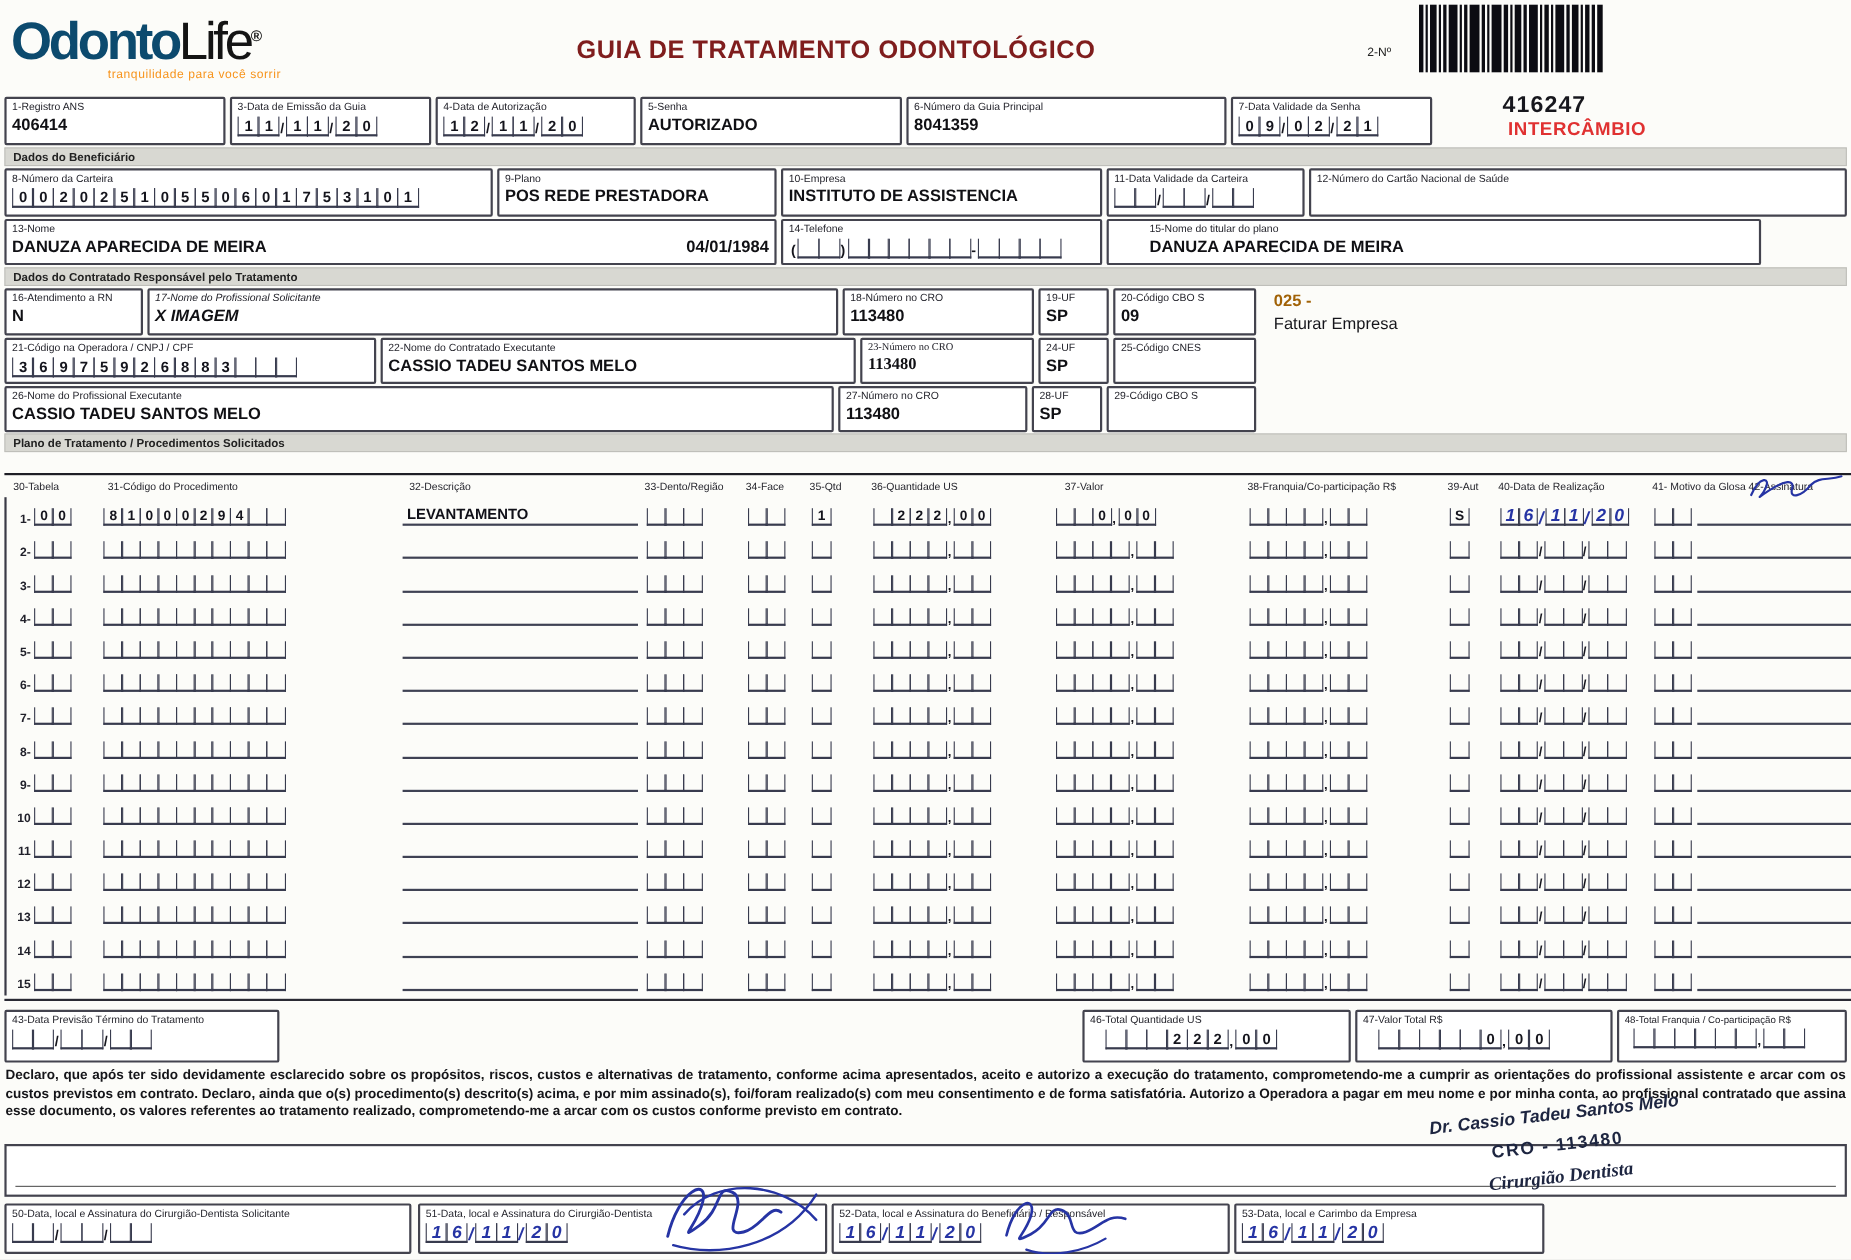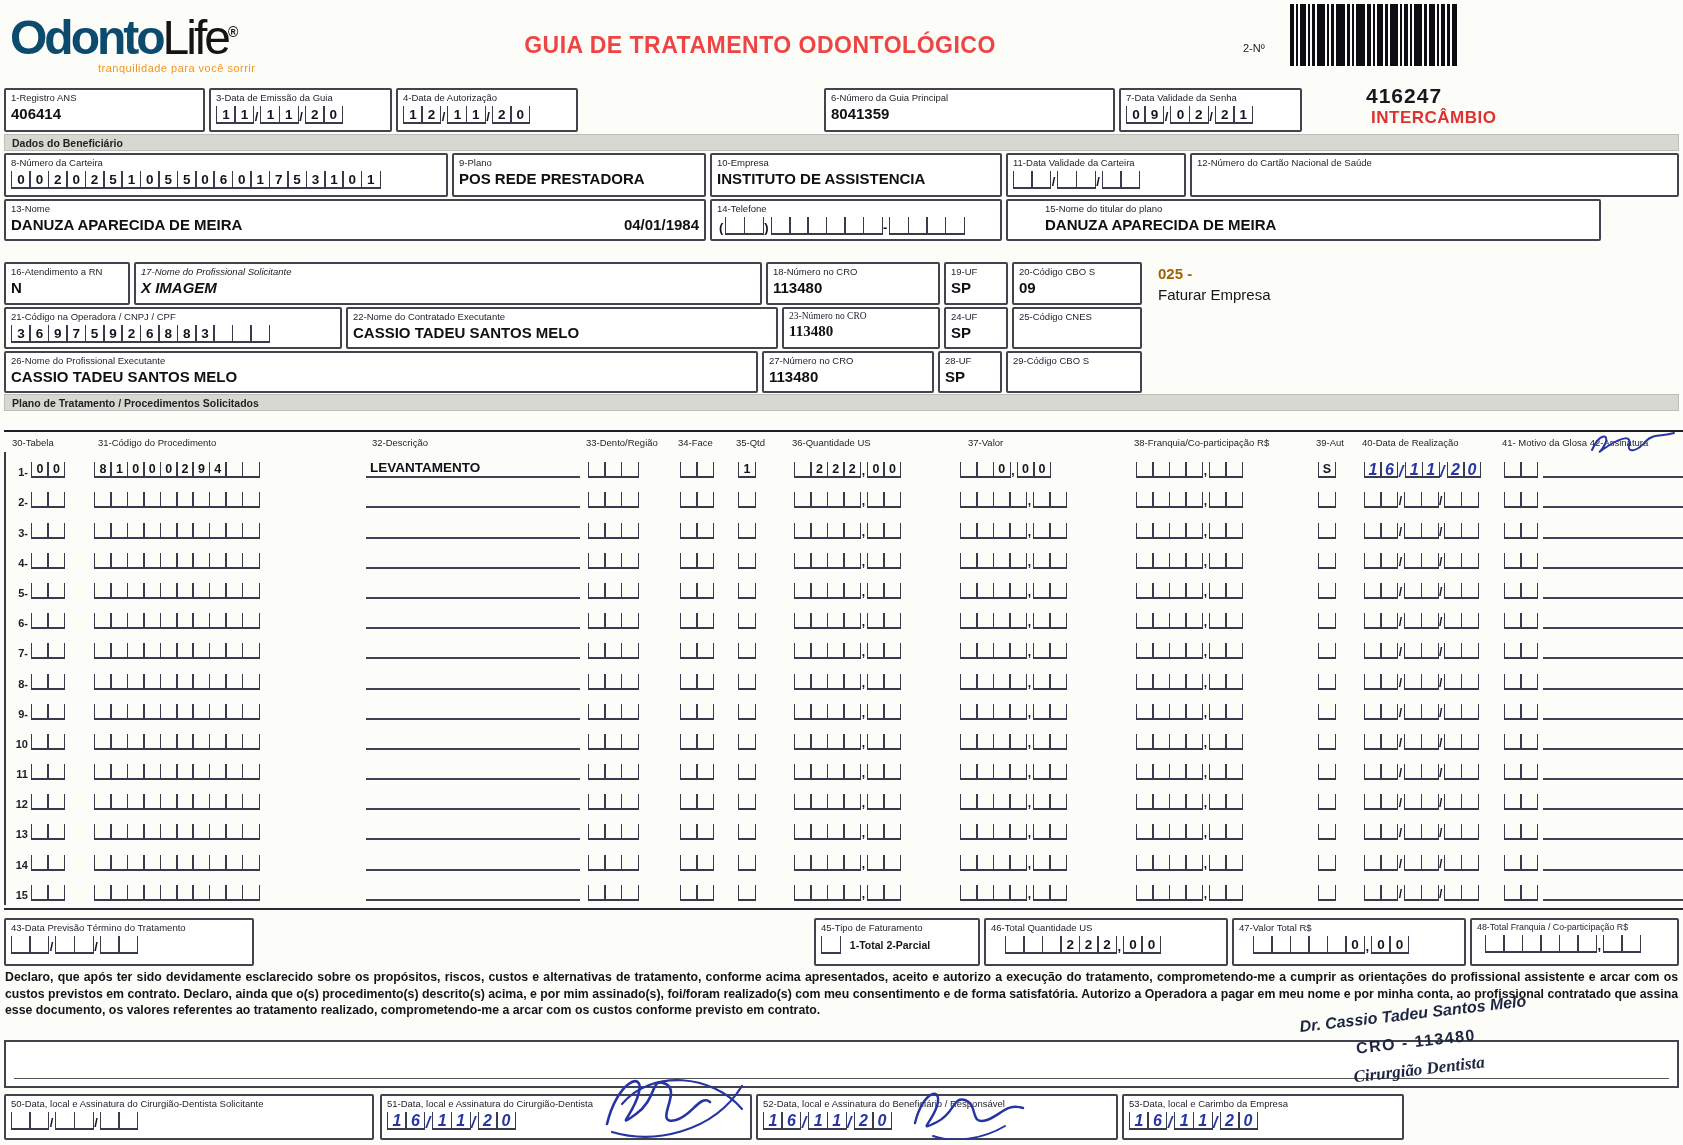--- a/index.html
+++ b/index.html
@@ -37,21 +37,21 @@
             padding:0 0 1px 4px;height:15px;white-space:nowrap;overflow:hidden;color:#101018;}
   .sigline{border-bottom:2px solid #3f4254;flex:1;height:14px;margin-left:6px;}
   .tbline{position:absolute;left:4px;top:908px;width:1679px;border-top:2px solid #2a2a34;}
   
   .logo{position:absolute;left:10px;top:6px;font-weight:bold;font-size:48px;letter-spacing:-3px;line-height:52px;}
   .logo .o1{color:#0c4a6e;}
   .logo .o2{color:#141414;font-weight:normal;}
   .logo sup{font-size:14px;color:#141414;letter-spacing:0;}
   .tagline{position:absolute;left:98px;top:62px;font-size:11px;color:#F7941D;letter-spacing:.5px;}
   .title{position:absolute;left:430px;top:32px;width:660px;text-align:center;font-size:23px;
-         font-weight:bold;color:#ef4444;letter-spacing:.5px;}
+         font-weight:bold;color:#7f1d1d;letter-spacing:.5px;}
   .bclabel{position:absolute;left:1243px;top:42px;font-size:11px;color:#222;}
   .barcode{position:absolute;left:1290px;top:4px;}
   .gnum{position:absolute;left:1366px;top:84px;font-size:21px;font-weight:bold;letter-spacing:1px;color:#17171d;}
   .gexch{position:absolute;left:1371px;top:108px;font-size:17px;font-weight:bold;color:#E03131;letter-spacing:.5px;}
   .rednote{position:absolute;left:1158px;top:263px;font-size:15px;line-height:21px;}
   .rednote .r1{color:#a16207;font-weight:bold;}
   .rednote .r2{color:#15151b;}
   
   .decl{position:absolute;left:5px;top:969px;width:1673px;font-size:12.3px;font-weight:bold;
         line-height:16.5px;color:#141418;text-align:justify;}
@@ -133,20 +133,24 @@
         <span class="cc">1</span>
         <span class="cc">2</span>
         <span class="cs">/</span>
         <span class="cc">1</span>
         <span class="cc">1</span>
         <span class="cs">/</span>
         <span class="cc">2</span>
         <span class="cc">0</span>
       </div>
   </div>
+  <div class="fbox" style="left:582px;top:88px;width:238px;height:44px;">
+    <div class="flabel">5-Senha</div>
+    <div class="fval">AUTORIZADO</div>
+  </div>
   <div class="fbox" style="left:824px;top:88px;width:291px;height:44px;">
     <div class="flabel">6-Número da Guia Principal</div>
     <div class="fval">8041359</div>
   </div>
   <div class="fbox" style="left:1119px;top:88px;width:183px;height:44px;">
     <div class="flabel">7-Data Validade da Senha</div>
     <div class="comb">
         <span class="cc">0</span>
         <span class="cc">9</span>
         <span class="cs">/</span>
@@ -236,20 +240,21 @@
         <span class="cc">&nbsp;</span>
         <span class="cc">&nbsp;</span>
         <span class="cc">&nbsp;</span>
       </div>
   </div>
   <div class="fbox" style="left:1006px;top:199px;width:595px;height:42px;padding-left:37px;">
     <div class="flabel">15-Nome do titular do plano</div>
     <div class="fval">DANUZA APARECIDA DE MEIRA</div>
   </div>
 
+  <div class="sbar" style="top:243px;">Dados do Contratado Responsável pelo Tratamento</div>
 
   <div class="fbox" style="left:4px;top:262px;width:126px;height:43px;">
     <div class="flabel">16-Atendimento a RN</div>
     <div class="fval">N</div>
   </div>
   <div class="fbox" style="left:134px;top:262px;width:628px;height:43px;font-style:italic;">
     <div class="flabel">17-Nome do Profissional Solicitante</div>
     <div class="fval">X IMAGEM</div>
   </div>
   <div class="fbox" style="left:766px;top:262px;width:174px;height:43px;">
@@ -1881,27 +1886,20 @@
         <span class="cc">&nbsp;</span>
         <span class="cc">&nbsp;</span>
         <span class="cs">/</span>
         <span class="cc">&nbsp;</span>
         <span class="cc">&nbsp;</span>
         <span class="cs">/</span>
         <span class="cc">&nbsp;</span>
         <span class="cc">&nbsp;</span>
       </div>
   </div>
-  <div class="fbox" style="left:814px;top:918px;width:166px;height:48px;">
-    <div class="flabel">45-Tipo de Faturamento</div>
-    <div><span class="comb">
-          <span class="cc">&nbsp;</span>
-        </span>
-      <span style="font-size:10.5px;font-weight:bold;margin-left:6px;">1-Total  2-Parcial</span></div>
-  </div>
   <div class="fbox" style="left:984px;top:918px;width:244px;height:48px;">
     <div class="flabel">46-Total Quantidade US</div>
     <div class="comb" style="margin-left:14px;">
         <span class="cc">&nbsp;</span>
         <span class="cc">&nbsp;</span>
         <span class="cc">&nbsp;</span>
         <span class="cc">2</span>
         <span class="cc">2</span>
         <span class="cc">2</span>
         <span class="cs">,</span>

